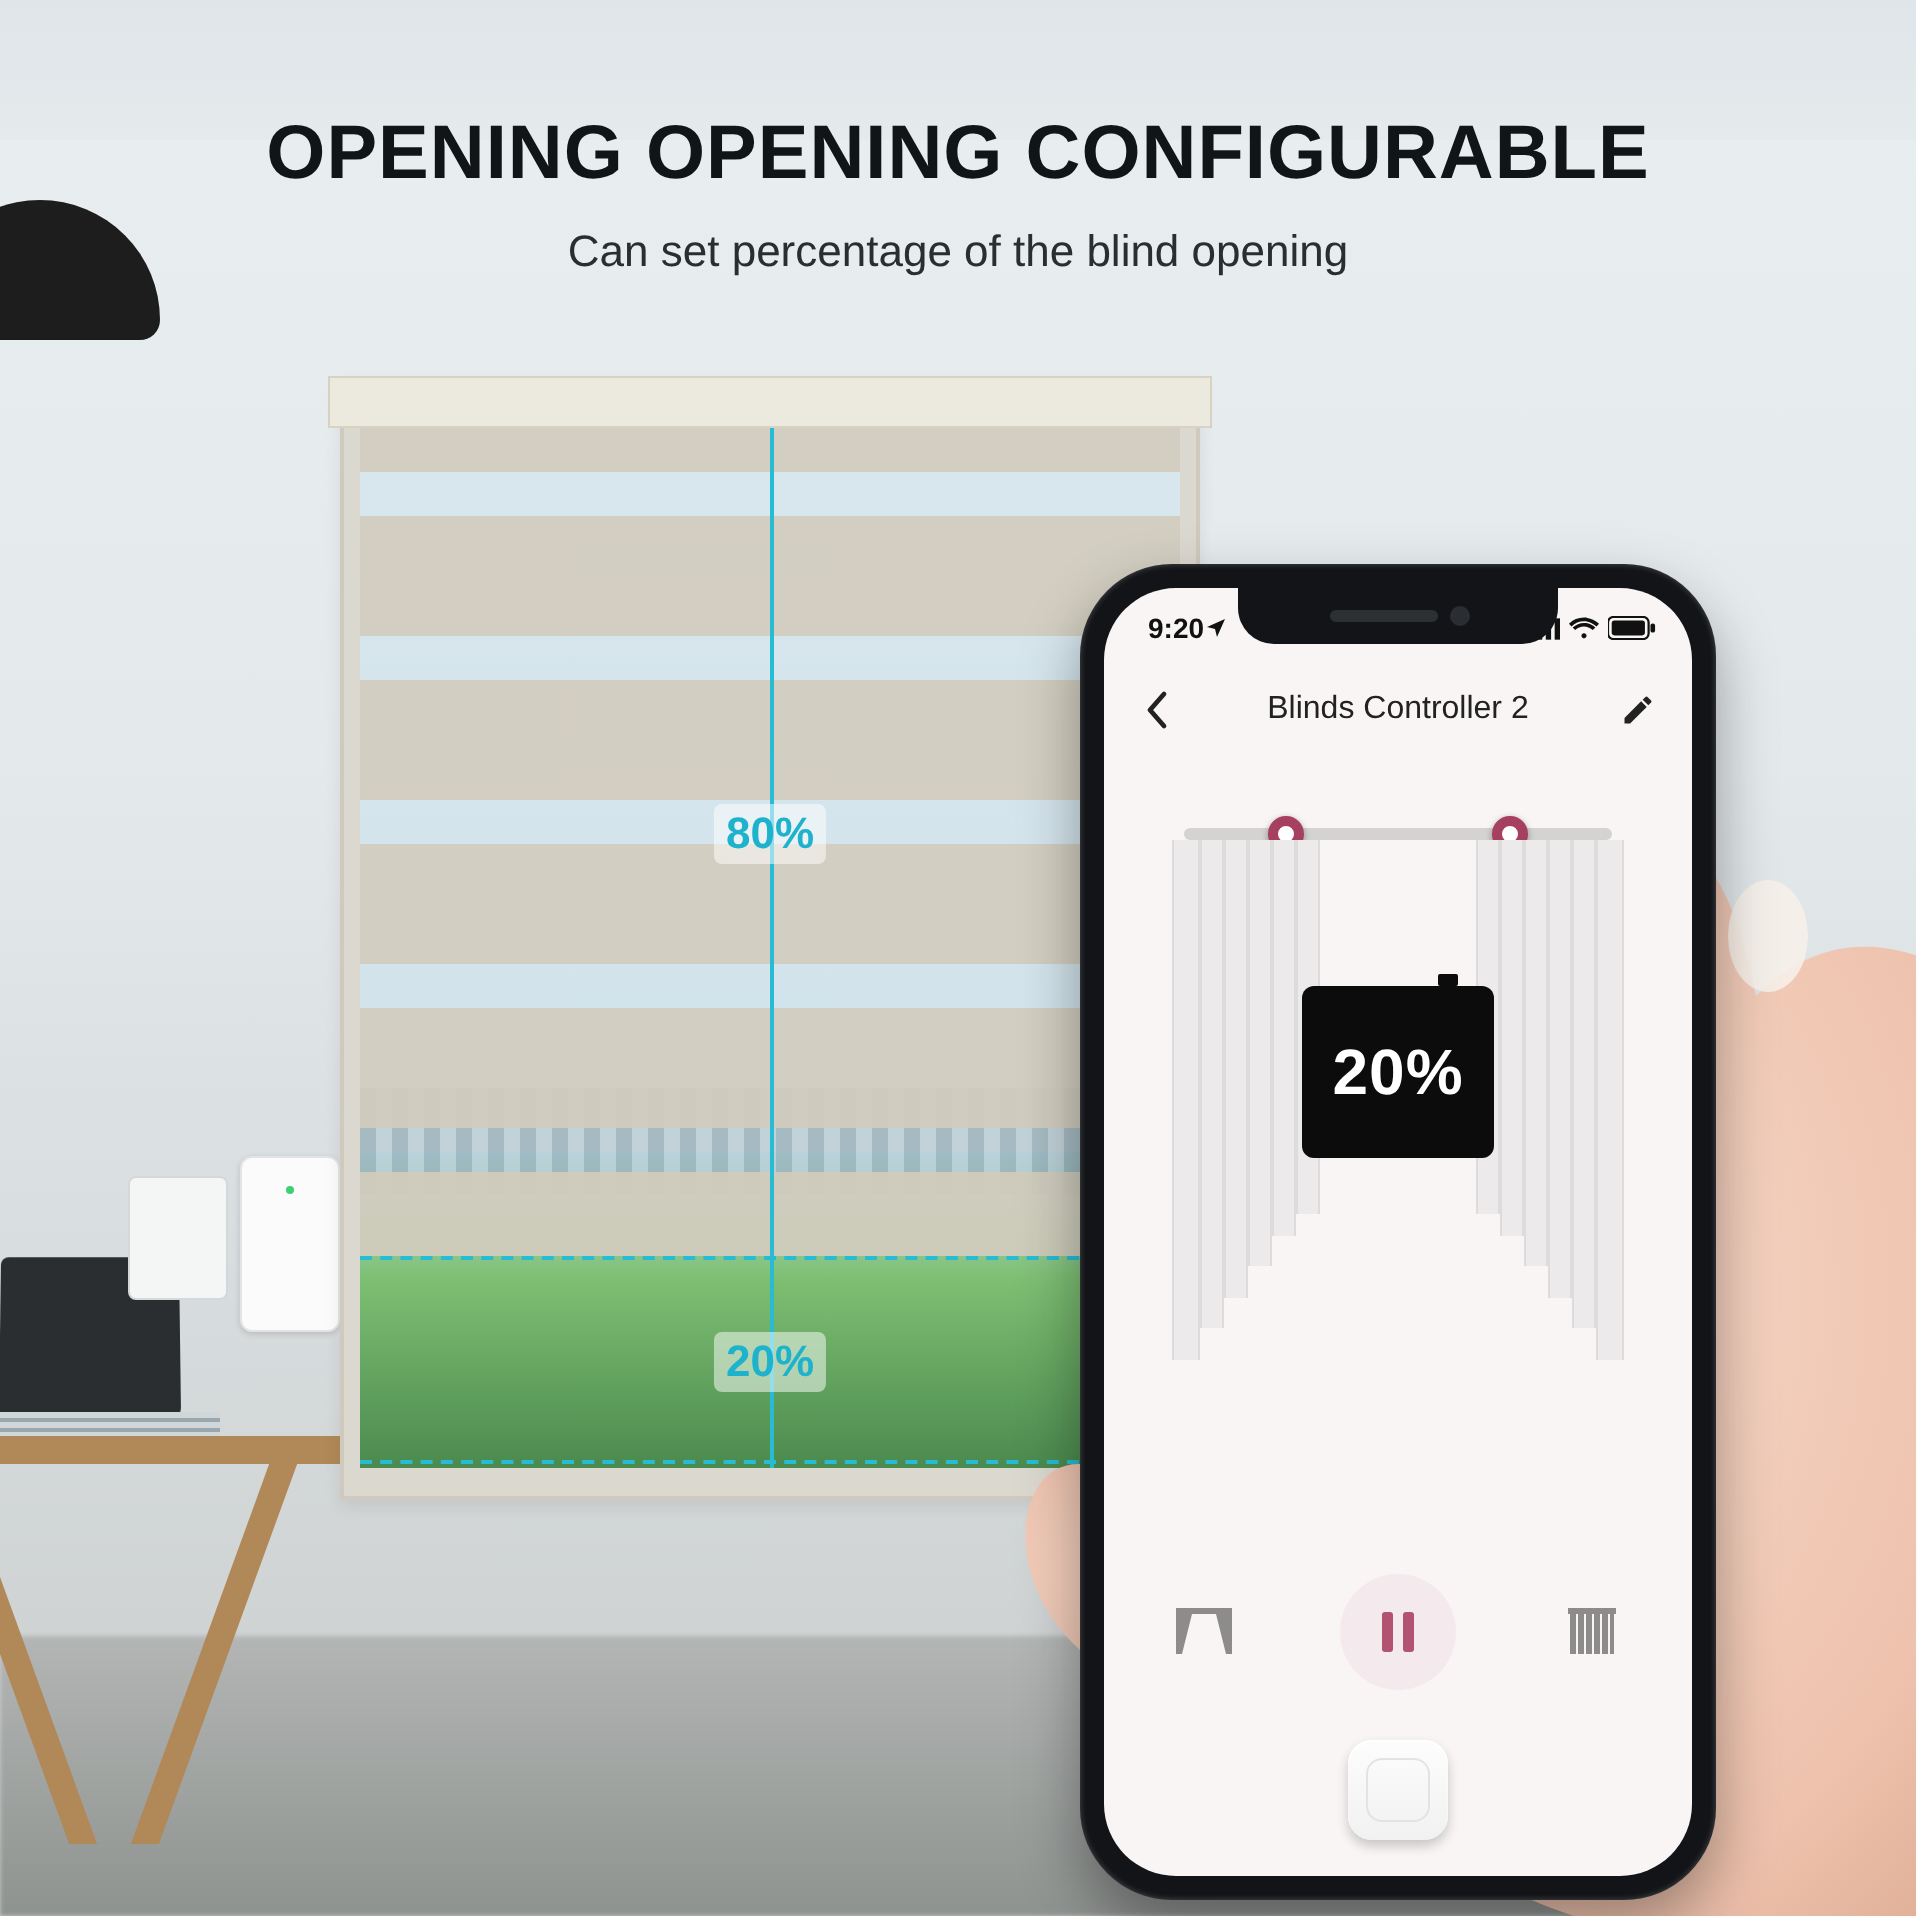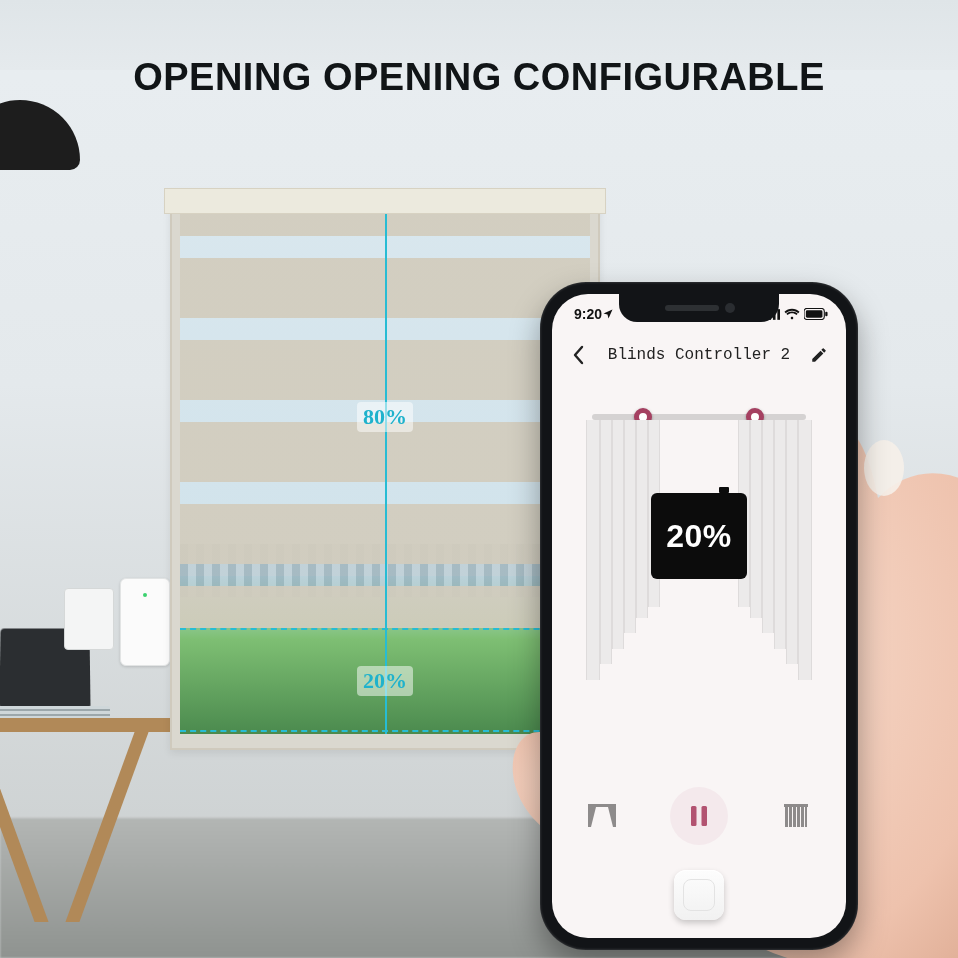--- a/index.html
+++ b/index.html
@@ -132,21 +132,20 @@
   .pcent-tick.bot { bottom: 2px; }
   .pcent-label {
     position:absolute;
     left: 50%; transform: translate(-50%, -50%);
     background: rgba(255,255,255,.5);
     padding: 2px 6px;
     font-size: 22px;
     font-weight: 600;
     color: #1fb2cc;
     border-radius: 4px;
-    font-family: Liberation Serif, serif;
   }
   .pcent-label.l80 { top: 40%; }
   .pcent-label.l20 { top: 90%; }
 
   .outlet {
     position: absolute;
     left: 64px; top: 588px;
     width: 50px; height: 62px;
     background: #f4f5f5;
     border: 1px solid #d5d8d8;
@@ -241,21 +240,20 @@
   }
   .status-left { display:flex; align-items:center; gap:0; }
   .status-right { display:flex; align-items:center; gap:4px; }
   .status-right svg { display:block; }
 
   .app-bar {
     position: relative;
     height: 42px;
     display:flex; align-items:center; justify-content:space-between;
     padding: 0 14px;
-    font-family: Liberation Mono, monospace;
   }
   .app-bar .title {
     flex:1; text-align:center;
     font-size: 16px; color:#222; font-weight:500;
   }
   .icon-btn {
     width: 26px; height: 26px;
     display:flex; align-items:center; justify-content:center;
     color:#222;
   }
@@ -400,20 +398,21 @@
       <div class="pcent-line bot"></div>
 
       <div class="pcent-label l80">80%</div>
       <div class="pcent-label l20">20%</div>
     </div>
     <div class="blind-header"></div>
   </div>
 
   <div class="headline">
     <h1>OPENING OPENING CONFIGURABLE</h1>
+    <p>Can set percentage of the blind opening</p>
   </div>
 
   <div class="hand">
     <svg viewBox="0 0 520 720">
       <defs>
         <radialGradient id="skin" cx="40%" cy="40%" r="80%">
           <stop offset="0%" stop-color="#f8dccd"></stop>
           <stop offset="70%" stop-color="#eec2ad"></stop>
           <stop offset="100%" stop-color="#dba88f"></stop>
         </radialGradient>

